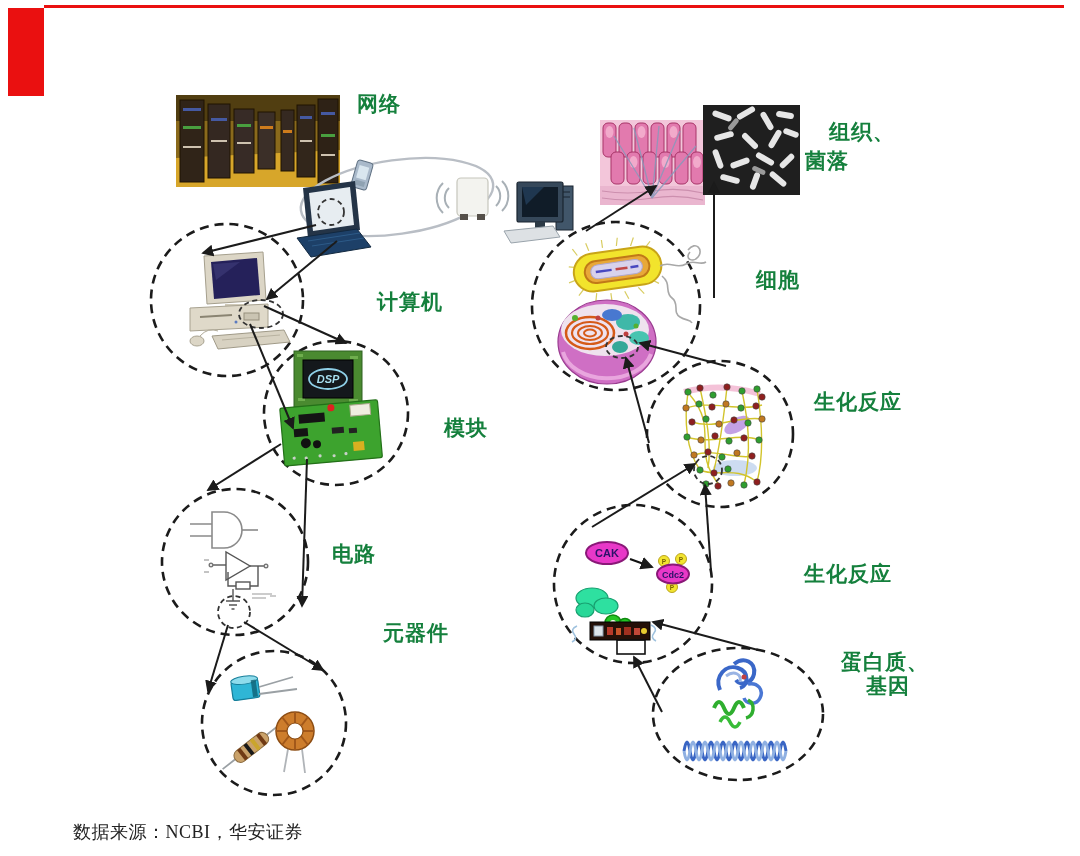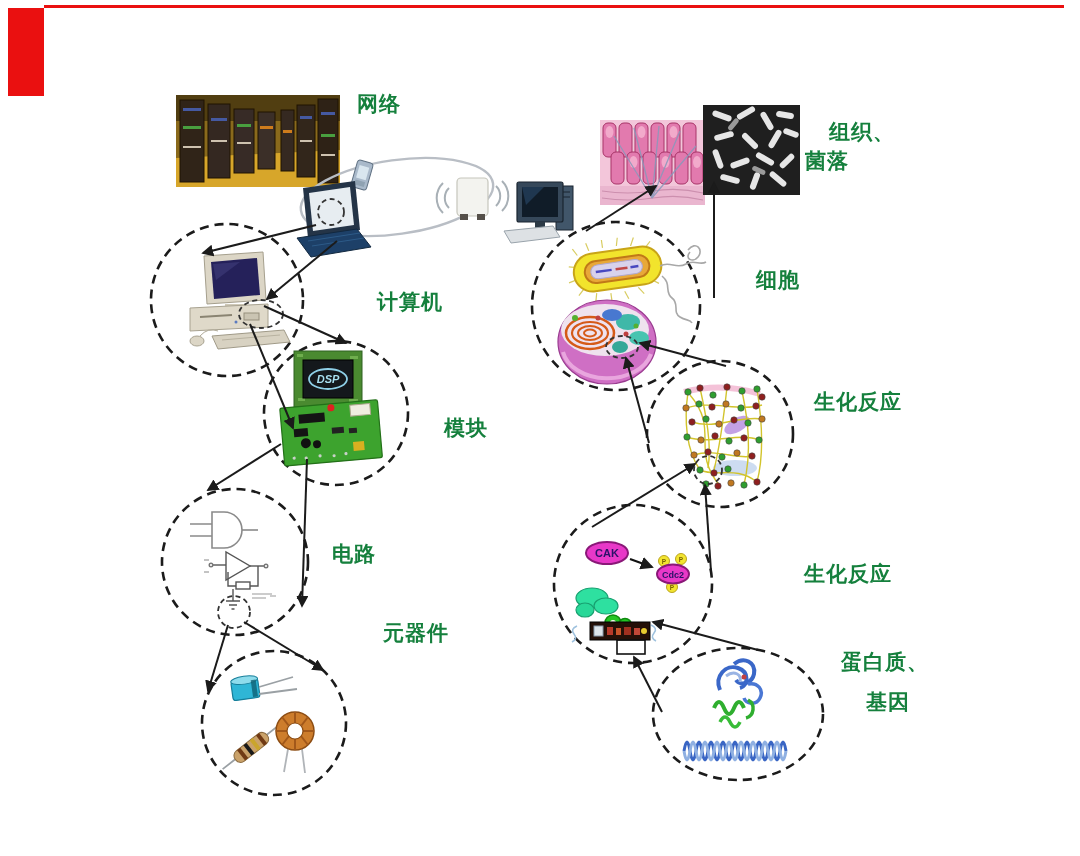--- a/index.html
+++ b/index.html
@@ -487,16 +487,17 @@
 <div class="cn-label" style="left:444px;top:414px">模块</div>
 <div class="cn-label" style="left:332px;top:540px">电路</div>
 <div class="cn-label" style="left:383px;top:619px">元器件</div>
 
 <div class="cn-label" style="left:829px;top:118px">组织、</div>
 <div class="cn-label" style="left:805px;top:147px">菌落</div>
 <div class="cn-label" style="left:756px;top:266px">细胞</div>
 <div class="cn-label" style="left:814px;top:388px">生化反应</div>
 <div class="cn-label" style="left:804px;top:560px">生化反应</div>
 <div class="cn-label" style="left:841px;top:648px">蛋白质、</div>
-<div class="cn-label" style="left:866px;top:688px">基因</div>
-
+<div class="cn-label" style="left:866px;top:672px">基因</div>
+
+<div class="source">数据来源：NCBI，华安证券</div>
 
 </div>
 
 </body></html>

